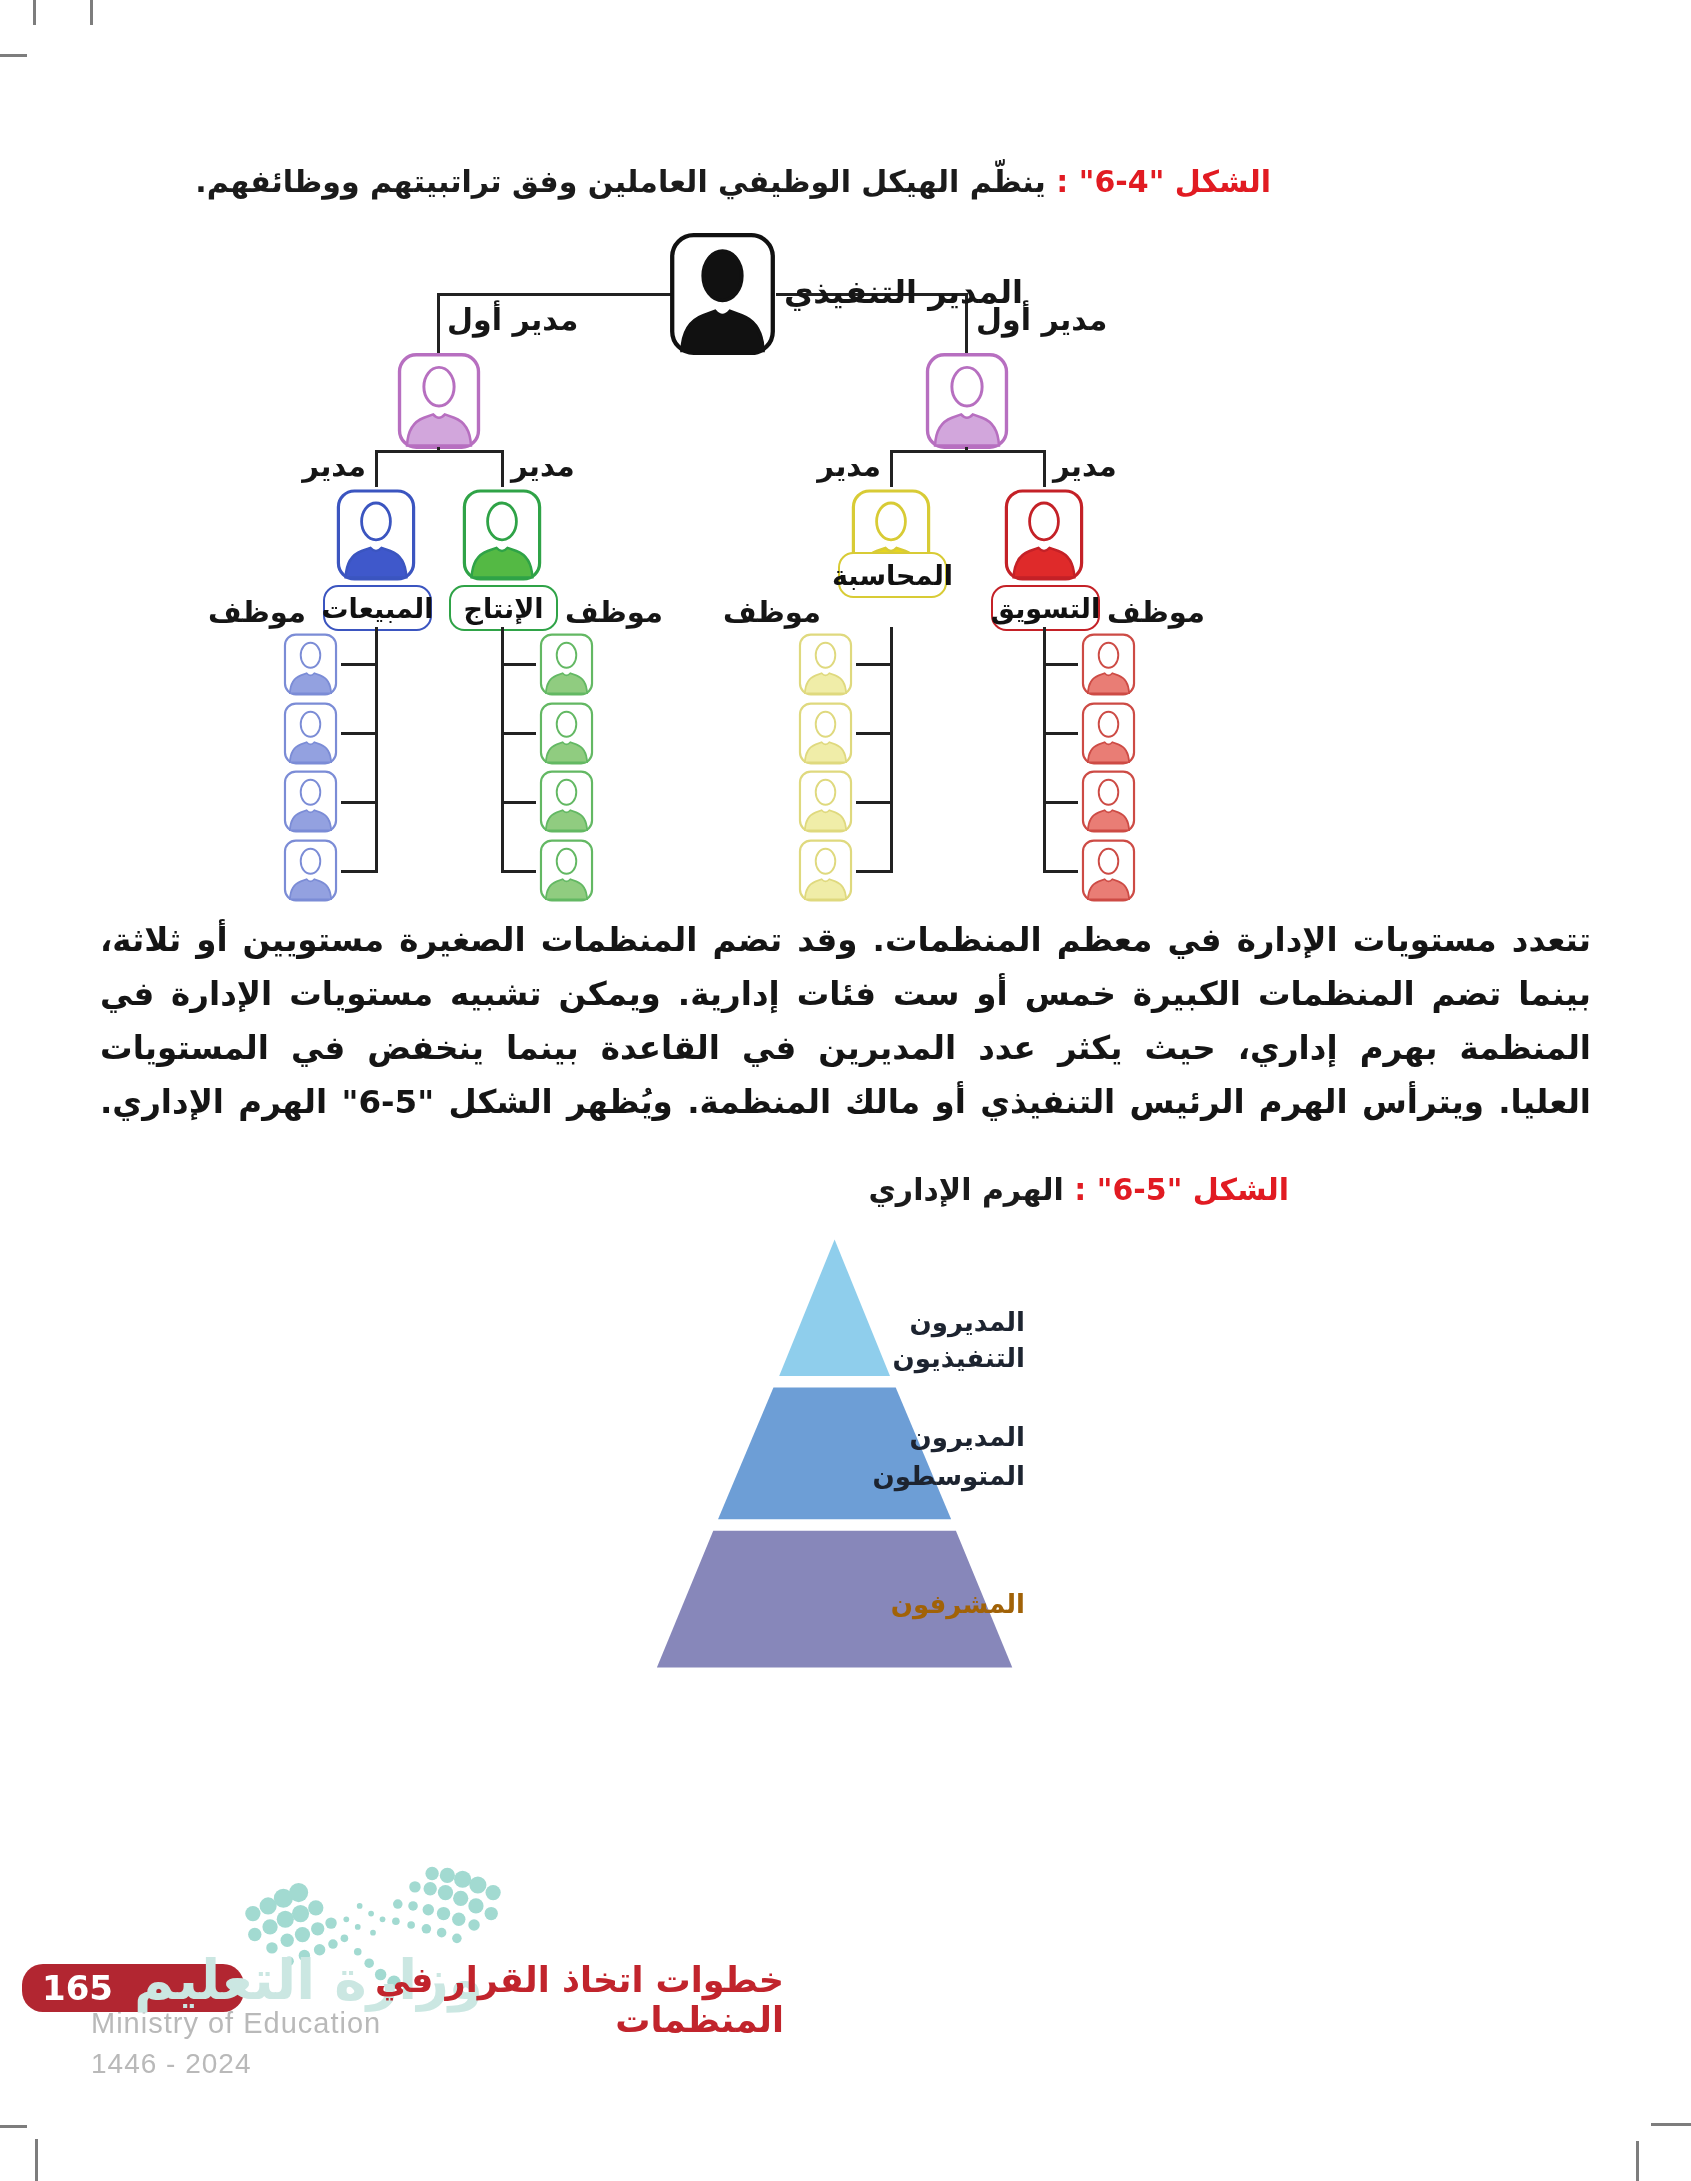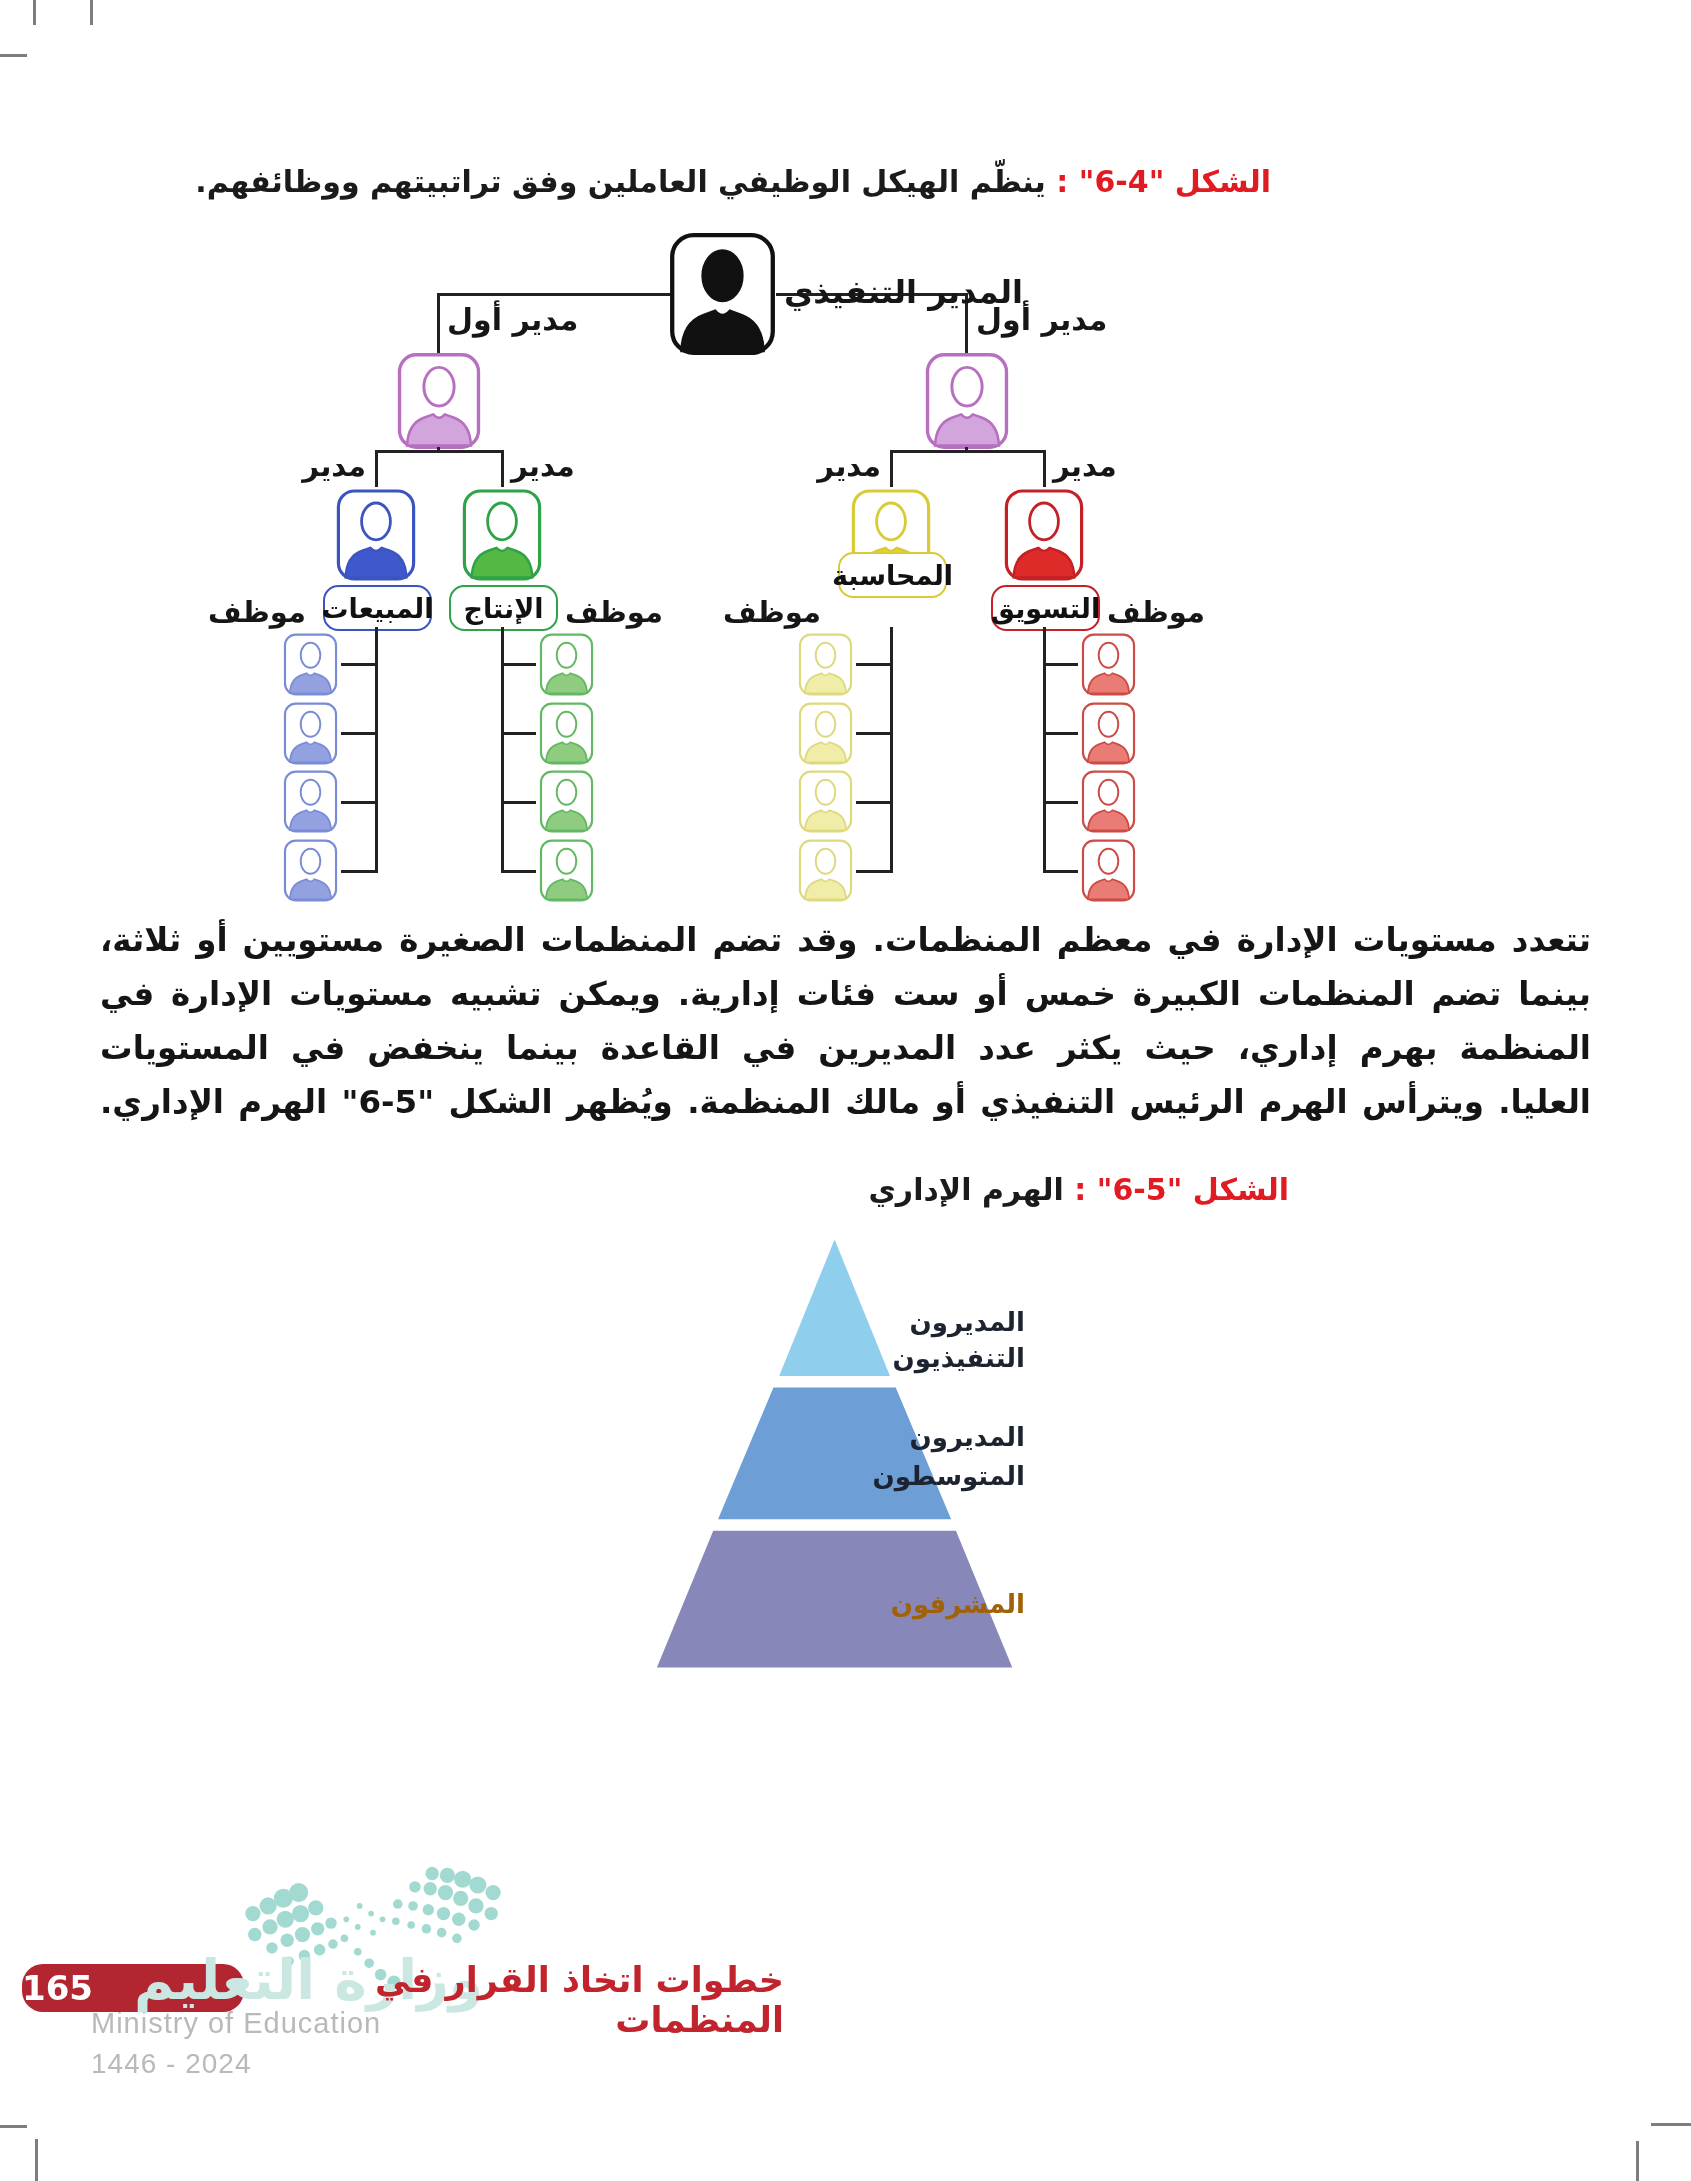--- a/index.html
+++ b/index.html
@@ -327,21 +327,21 @@
         <circle cx="150" cy="58" r="3" fill="#a2dad1"></circle>
         <circle cx="126" cy="44" r="3" fill="#a2dad1"></circle>
         <circle cx="138" cy="52" r="3" fill="#a2dad1"></circle>
         <circle cx="124" cy="66" r="3" fill="#a2dad1"></circle>
         <circle cx="140" cy="72" r="3" fill="#a2dad1"></circle>
         <circle cx="112" cy="58" r="3" fill="#a2dad1"></circle>
       </svg>
     </div>
 
   <div class="abs" style="left: 22px; top: 1964px; width: 222px; height: 48px; border-radius: 21px; z-index: 1; display: flex; align-items: center; justify-content: flex-end; padding-right: 15.3px; box-sizing: border-box; background: rgb(178, 38, 49);">
-    <span style="color:#fff;font-size:34px;font-weight:bold;z-index:4;font-family:'DejaVu Sans',sans-serif;">165</span>
+    <span style="color:#fff;font-size:34px;font-weight:bold;z-index:4;font-family:'DejaVu Sans',sans-serif;margin-left:20px;">165</span>
   </div>
 
   <div class="abs nw" style="left: 134px; top: 1948px; font-size: 55px; font-weight: bold; z-index: 2; direction: rtl; color: rgb(203, 231, 226);">وزارة التعليم</div>
 
   <div class="abs" style="left: 263px; top: 1960px; width: 521px; text-align: right; font-size: 35px; font-weight: bold; z-index: 3; direction: rtl; color: rgb(193, 36, 44);">خطوات اتخاذ القرار في المنظمات</div>
 
   <div class="footer-en" style="left:91px;top:2007px;font-size:29px;">Ministry of Education</div>
   <div class="footer-en" style="left:91px;top:2048px;font-size:28px;">2024 - 1446</div>
 
 </div>

